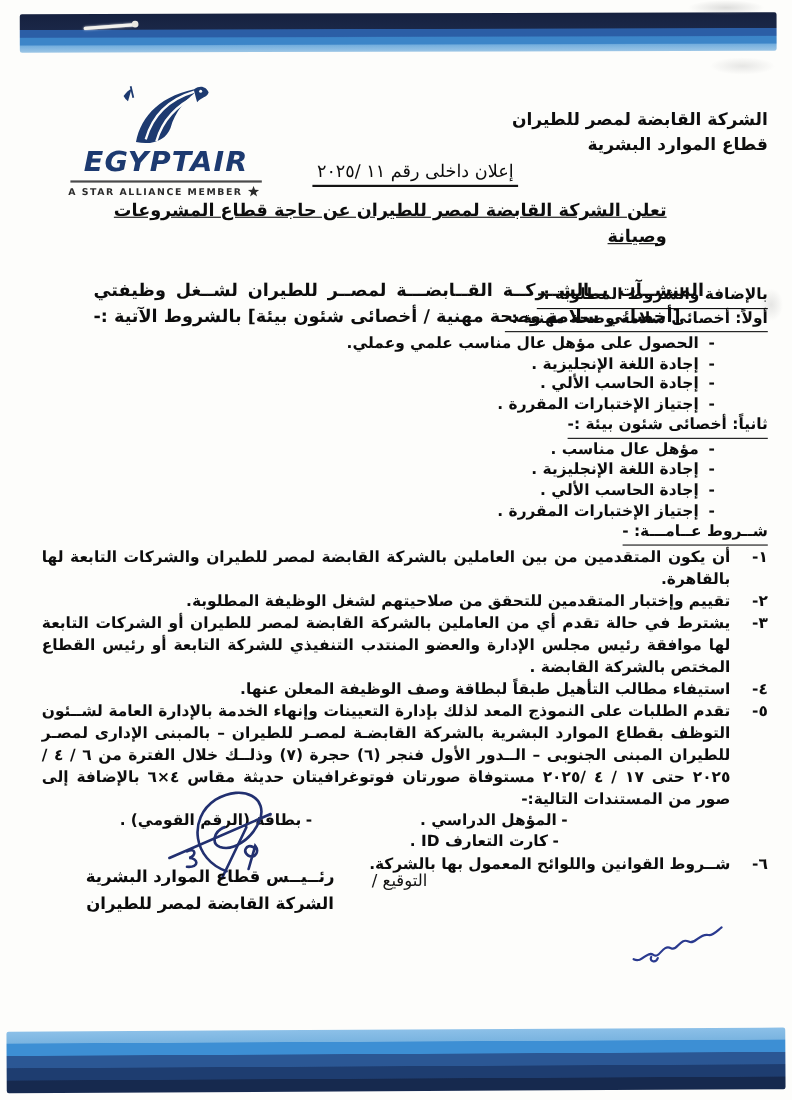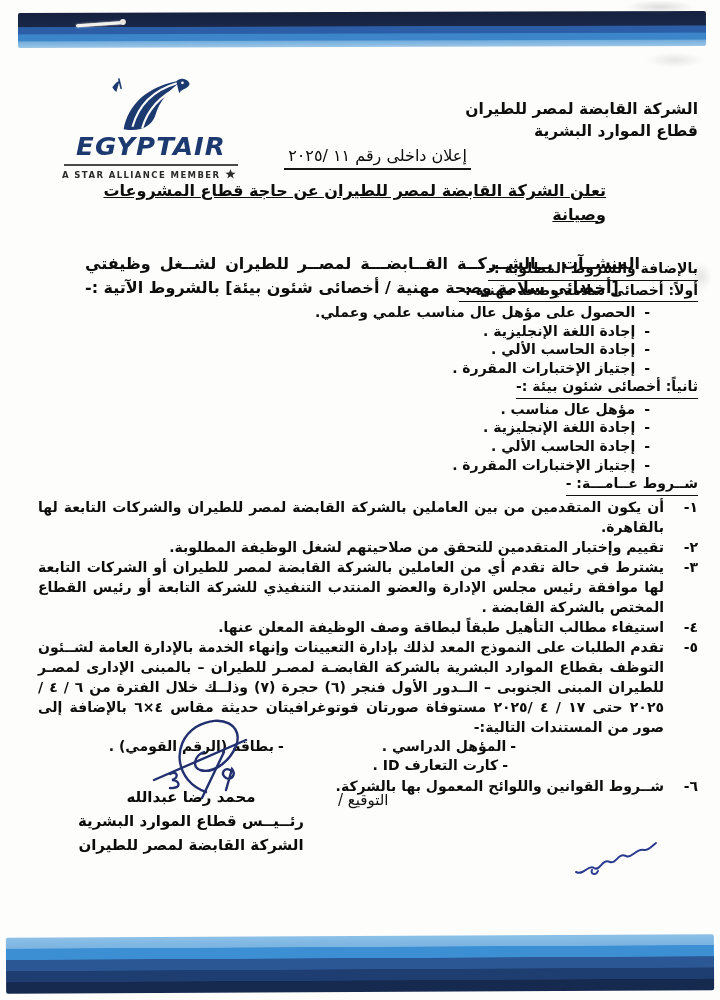--- a/index.html
+++ b/index.html
@@ -192,21 +192,20 @@
     <g stroke="#223070" stroke-width="2.4" fill="none" stroke-linecap="round">
       <path d="M60,80 C30,70 24,32 50,15 C76,0 98,14 90,34 C83,51 66,62 54,58 C46,55 48,44 58,40"></path>
       <path d="M8,68 L100,28"></path>
       <path d="M56,86 L78,40"></path>
       <path d="M24,62 C32,58 33,66 26,68 C34,68 36,77 24,76"></path>
       <path d="M84,58 C78,55 74,62 80,66 C86,69 90,62 86,57 L80,78"></path>
     </g>
   </svg>
   <div class="sig-label">التوقيع /</div>
   <div class="sig-name">
-    <div>محمد رضا عبدالله</div>
     <div>رئــيــس قطاع الموارد البشرية</div>
     <div>الشركة القابضة لمصر للطيران</div>
   </div>
   <svg class="sig2-ink" viewBox="0 0 88 40" xmlns="http://www.w3.org/2000/svg">
     <g stroke="#2a3a8f" stroke-width="2" fill="none" stroke-linecap="round">
       <path d="M4,32 C12,36 16,24 22,28 C28,32 30,18 38,22 C44,25 46,12 54,16 C60,19 64,8 72,10 C76,11 80,6 84,3"></path>
       <path d="M20,30 C18,34 24,36 26,31"></path>
     </g>
   </svg>
 

